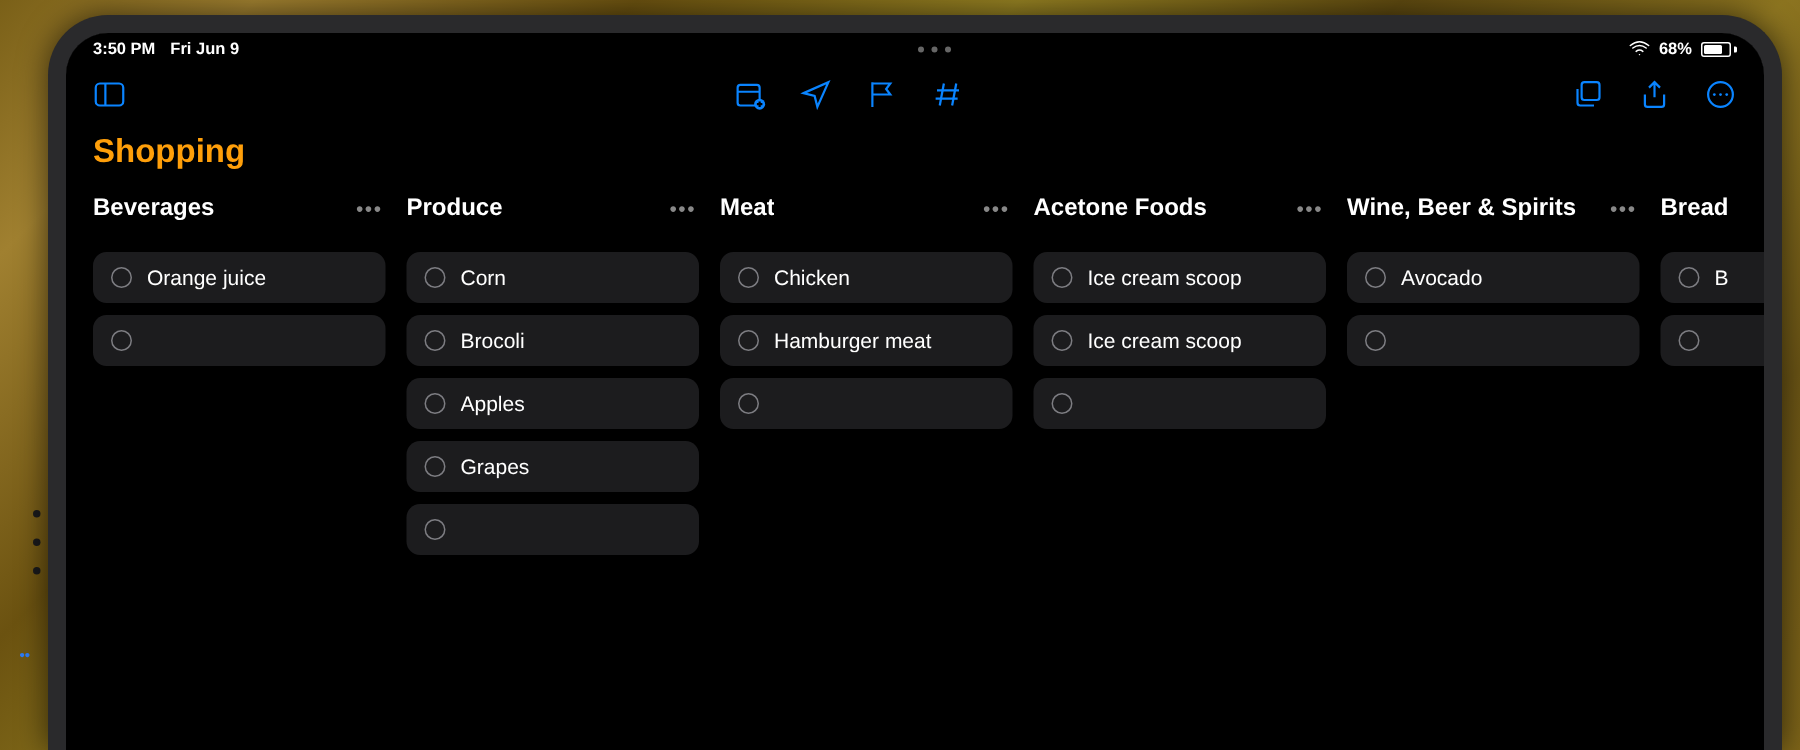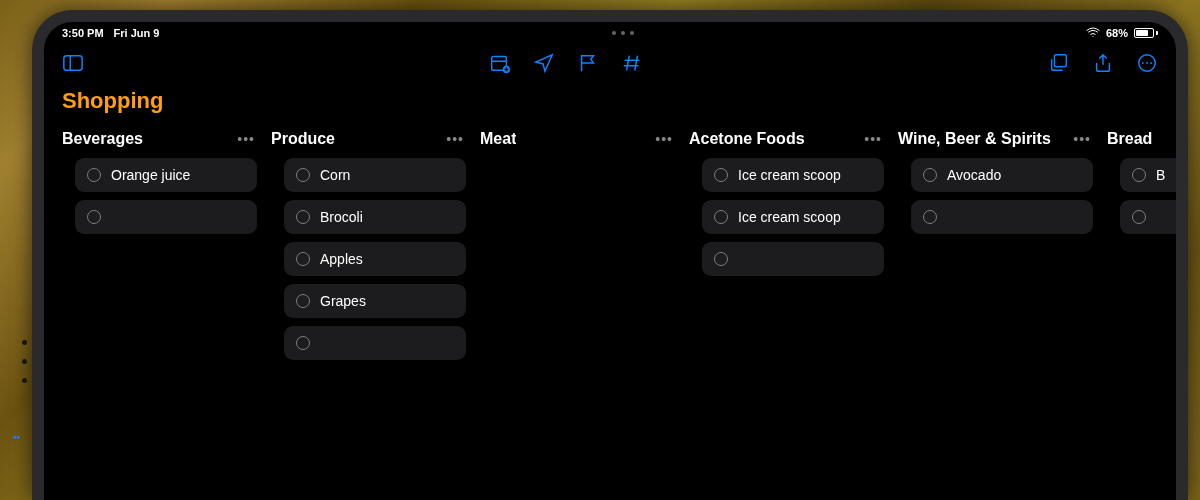--- a/index.html
+++ b/index.html
@@ -86,42 +86,41 @@
   .col {
     width: 195px;
     flex: 0 0 195px;
     display:flex;
     flex-direction:column;
   }
   .col-head {
     display:flex;
     justify-content:space-between;
     align-items:center;
-    margin-bottom: 8px;
+    margin-bottom: 18px;
     height: 22px;
   }
   .col-title {
     color: #fff;
     font-size: 16px;
     font-weight: 700;
     white-space: nowrap;
     overflow:hidden;
     text-overflow:ellipsis;
   }
   .col-more { color:#888; font-size:14px; letter-spacing:1px; cursor:pointer; padding:0 2px;}
   .col-items { display:flex; flex-direction:column; gap:8px; }
   .card {
     background: #1c1c1e;
     border-radius: 9px;
     height: 34px;
     display:flex;
     align-items:center;
     padding: 0 12px;
     gap: 10px;
-    margin-left: 13px;
   }
   .radio {
     width: 14px;
     height: 14px;
     border: 1.3px solid #7d7d82;
     border-radius: 50%;
     flex-shrink:0;
   }
   .card-text {
     color: #fff;
@@ -277,20 +276,34 @@
               <div class="radio"></div>
               <div class="card-text"></div>
             </div>
           </div>
         </div>
         <div class="col">
           <div class="col-head">
             <div class="col-title">Meat</div>
             <div class="col-more">•••</div>
           </div>
+          <div class="col-items">
+            <div class="card">
+              <div class="radio"></div>
+              <div class="card-text">Chicken</div>
+            </div>
+            <div class="card">
+              <div class="radio"></div>
+              <div class="card-text">Hamburger meat</div>
+            </div>
+            <div class="card">
+              <div class="radio"></div>
+              <div class="card-text"></div>
+            </div>
+          </div>
         </div>
         <div class="col">
           <div class="col-head">
             <div class="col-title">Acetone Foods</div>
             <div class="col-more">•••</div>
           </div>
           <div class="col-items">
             <div class="card">
               <div class="radio"></div>
               <div class="card-text">Ice cream scoop</div>

